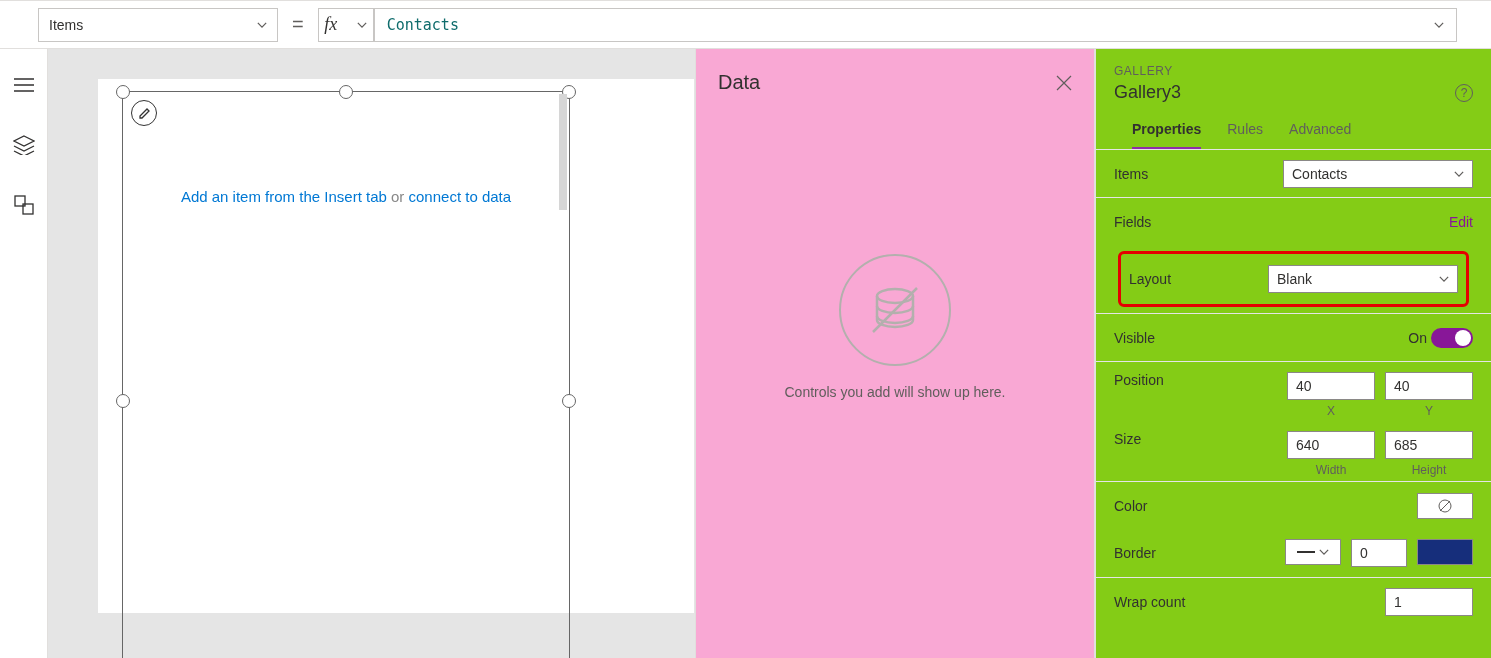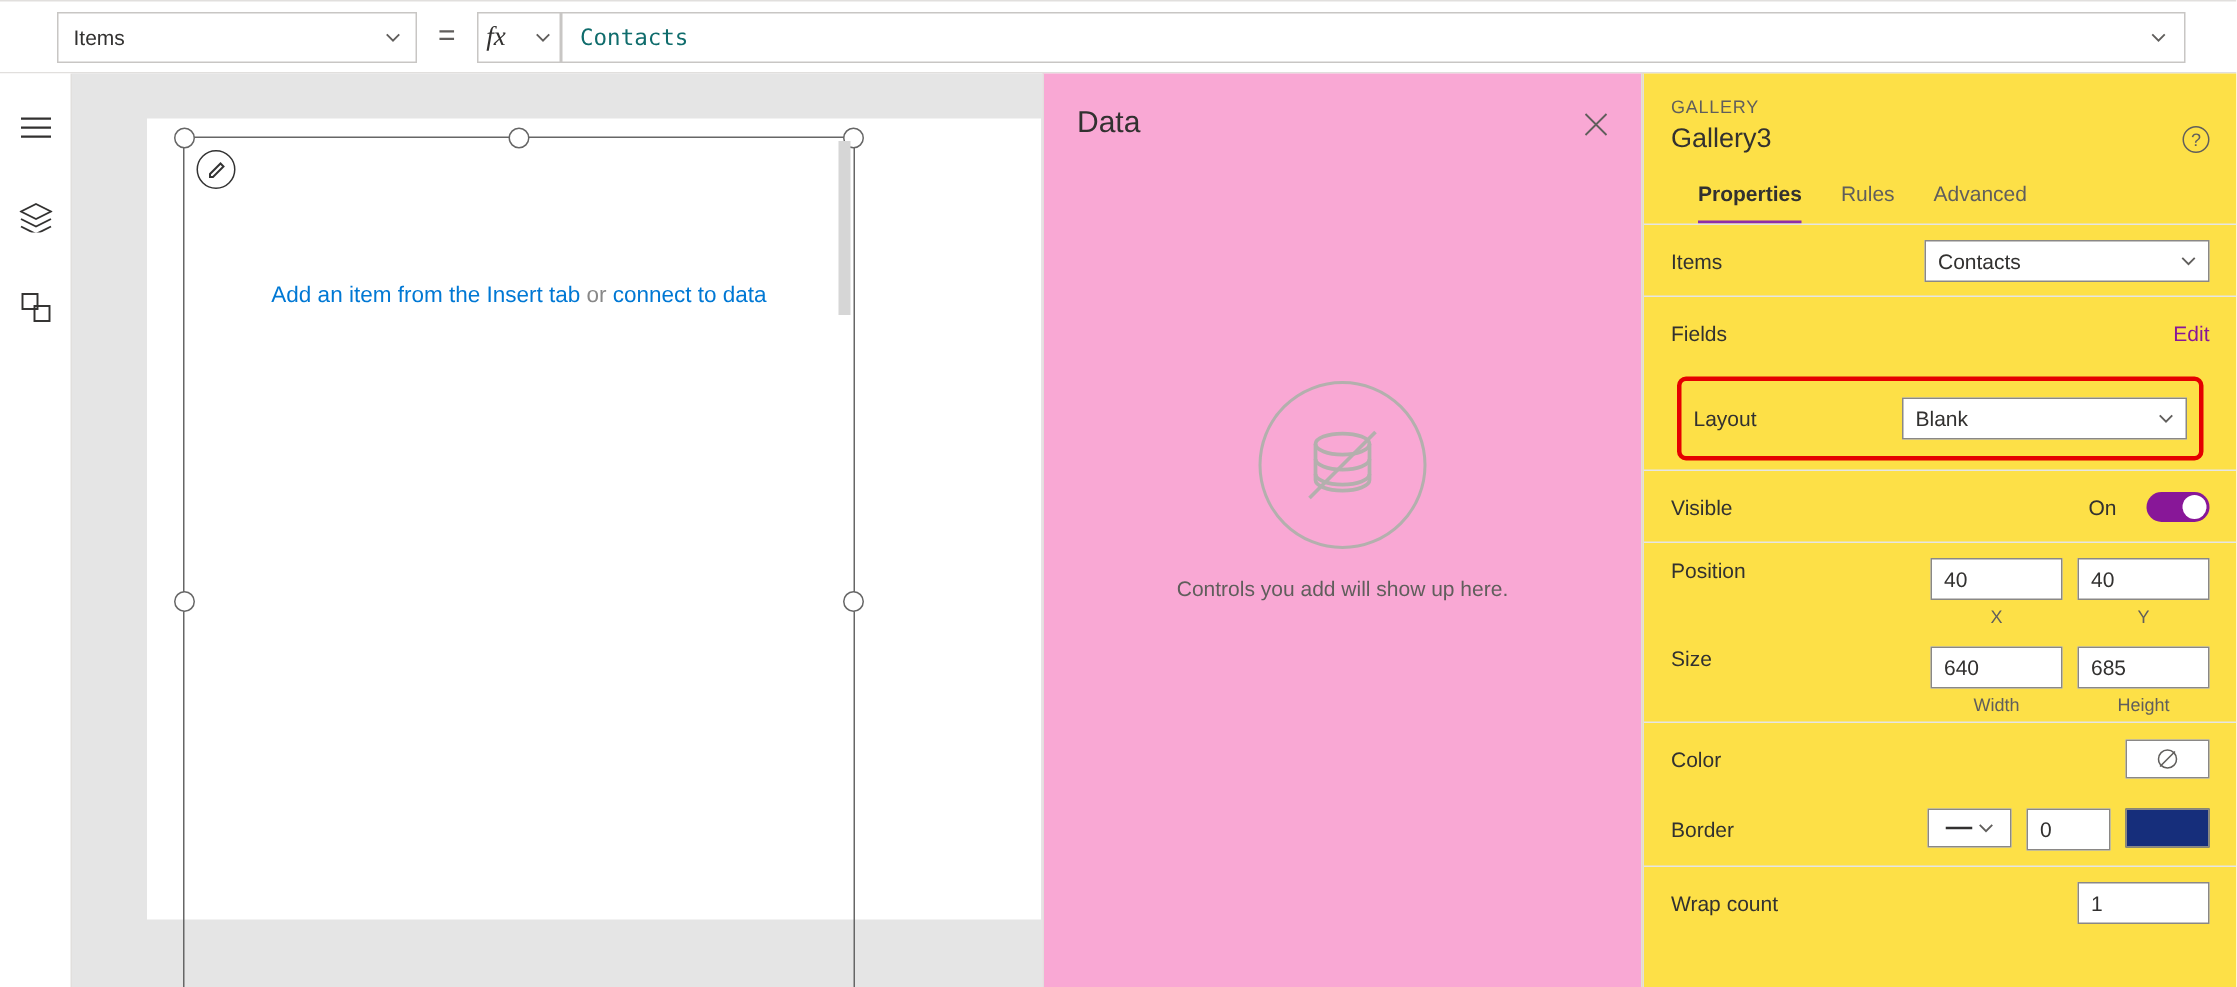--- a/index.html
+++ b/index.html
@@ -19,37 +19,37 @@
 .edit-circle{position:absolute;left:8px;top:8px;width:26px;height:26px;border:1.5px solid #333;border-radius:50%;display:flex;align-items:center;justify-content:center}
 .gal-scrollbar{position:absolute;right:2px;top:2px;width:8px;height:116px;background:#d6d6d6}
 .hint{color:#0078d4;font-size:15px;position:absolute;top:96px;width:100%;text-align:center}
 .hint .or{color:#888}
 .data-panel{width:400px;border-left:1px solid #e1dfdd;border-right:1px solid #e1dfdd;background:#f9a8d4;display:flex;flex-direction:column}
 .data-header{display:flex;justify-content:space-between;align-items:center;padding:22px 22px 10px}
 .data-header h2{margin:0;font-weight:400;font-size:20px}
 .close-x{width:16px;height:16px;cursor:pointer}
 .data-empty{flex:1;display:flex;flex-direction:column;align-items:center;justify-content:flex-start;padding-top:150px;color:#605e5c}
 .db-icon-circle{width:112px;height:112px;border:2.5px solid #b3b0ad;border-radius:50%;display:flex;align-items:center;justify-content:center;margin-bottom:18px;position:relative}
-.prop-panel{width:396px;background:#fde047;border-left:1px solid #e1dfdd;display:flex;flex-direction:column;overflow-y:auto}
+.prop-panel{width:396px;background:#84cc16;border-left:1px solid #e1dfdd;display:flex;flex-direction:column;overflow-y:auto}
 .pp-head{padding:15px 18px 0}
 .pp-type{font-size:12px;color:#605e5c;letter-spacing:.5px}
 .pp-name{font-size:18px;margin-top:4px;display:flex;justify-content:space-between;align-items:center}
 .help-circle{width:18px;height:18px;border:1px solid #605e5c;border-radius:50%;display:flex;align-items:center;justify-content:center;font-size:12px;color:#605e5c}
 .tabs{display:flex;gap:26px;margin-top:18px;padding:0 18px;font-size:14px}
 .tab{padding-bottom:10px;color:#605e5c;cursor:pointer}
 .tab.active{color:#323130;font-weight:600;border-bottom:2px solid #8e2da8}
 .prop-row{display:flex;align-items:center;justify-content:space-between;padding:0 18px;height:48px;border-top:1px solid #e5e5e5}
 .prop-row.no-border{border-top:none}
 .sel{height:28px;border:1px solid #8a8886;background:#fff;display:flex;align-items:center;justify-content:space-between;padding:0 8px;font-size:14px}
 .sel.w190{width:190px}
 .edit-link{color:#881798;font-size:14px;cursor:pointer}
 .highlight-box{margin:6px 22px;border:3px solid #e50000;border-radius:6px;padding:8px 8px;display:flex;align-items:center;justify-content:space-between;height:56px}
 .toggle{width:42px;height:20px;background:#881798;border-radius:10px;position:relative}
 .toggle::after{content:"";position:absolute;right:2px;top:2px;width:16px;height:16px;background:#fff;border-radius:50%}
-.toggle-wrap{display:flex;align-items:center;gap:20px;color:#323130}
+.toggle-wrap{display:flex;align-items:center;gap:4px;color:#323130}
 .num-input{width:88px;height:28px;border:1px solid #8a8886;background:#fff;padding:12px 8px;font-size:14px;display:flex;align-items:center}
 .pair-col{display:flex;flex-direction:column;align-items:center;gap:4px}
 .sub-label{font-size:12px;color:#605e5c}
 .pair-row{display:flex;gap:10px}
 .prop-row.tall{height:60px;align-items:flex-start;padding-top:10px}
 .color-btn{width:56px;height:26px;border:1px solid #8a8886;background:#fff;display:flex;align-items:center;justify-content:center}
 .border-style{width:56px;height:26px;border:1px solid #8a8886;background:#fff;display:flex;align-items:center;justify-content:center;gap:4px}
 .color-swatch{width:56px;height:26px;background:#162e7b;border:1px solid #8a8886}
 .chev{width:10px;height:10px}
 svg{display:block}

